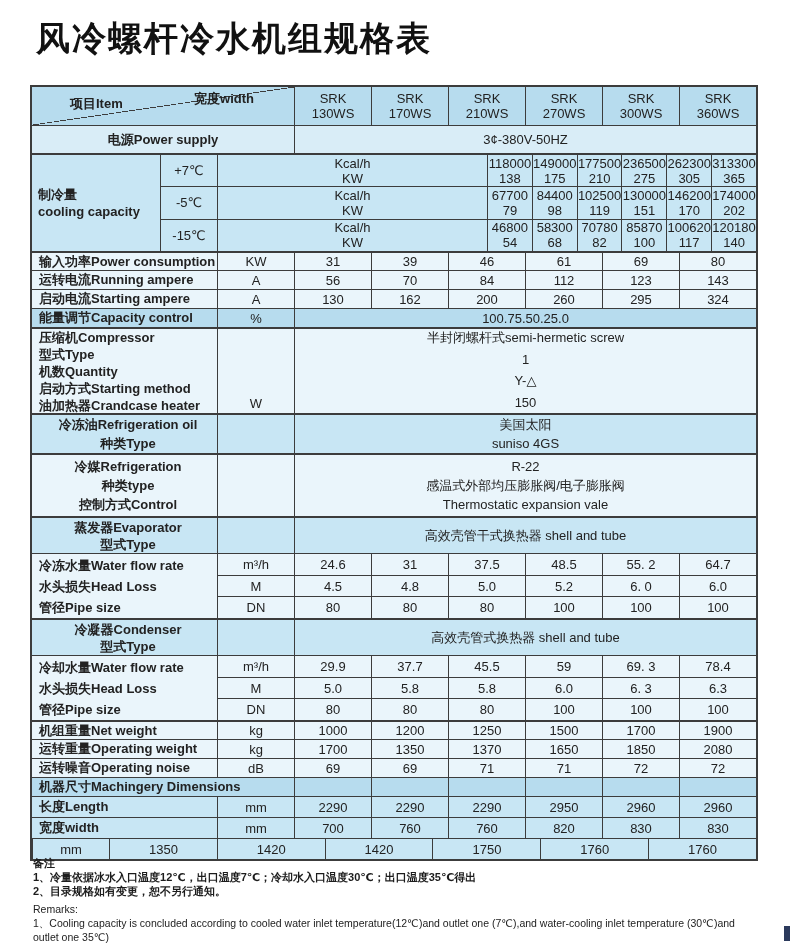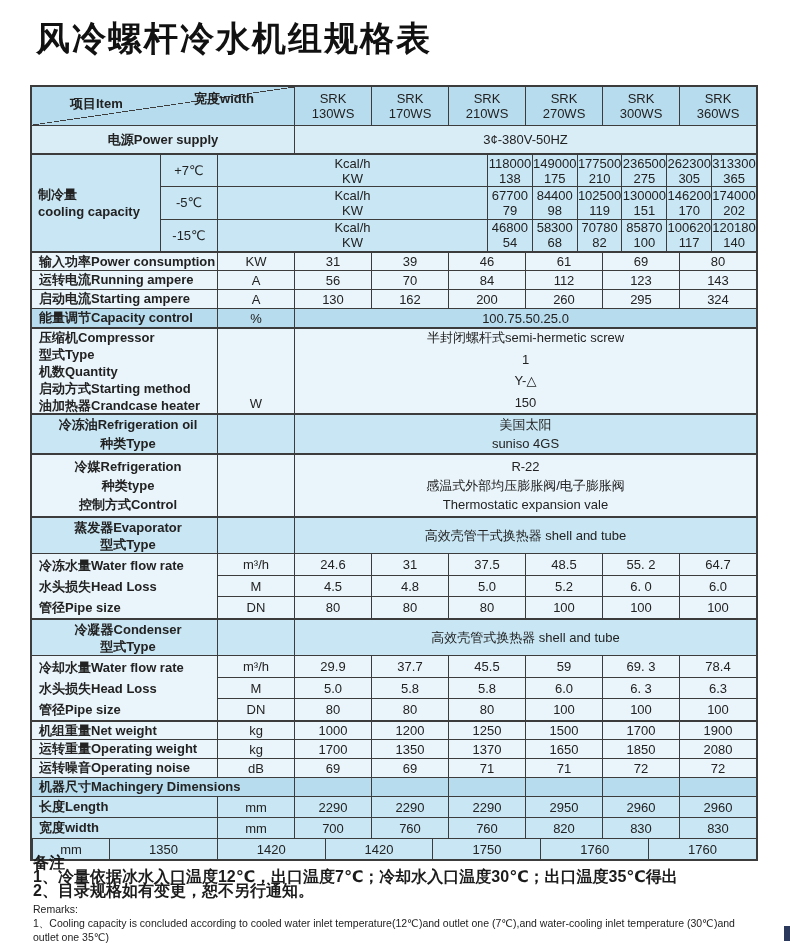--- a/index.html
+++ b/index.html
@@ -60,21 +60,21 @@
   .comp-unit{align-items:flex-end;padding-bottom:2px;}
   .comp-vals{justify-content:space-between;padding-bottom:2px;}
   .comp-vals div{line-height:17px;}
   .oil-vals div,.refr-vals div{line-height:19px;}
   .oil-label span{line-height:19px;}
   .refr-label span{line-height:19px;}
   .xd-label{flex-direction:column;align-items:flex-start;justify-content:center;}
   .xd-label span{line-height:21px;}
   
   .remarks{position:absolute;left:33px;top:856px;width:724px;}
-  .rk-cn{font-size:16px;font-weight:700;line-height:14px;color:#1c1c1c;}
+  .rk-cn{font-size:11px;font-weight:700;line-height:14px;color:#1c1c1c;}
   .rk-en{font-size:10.5px;font-weight:400;line-height:14px;color:#222;margin-top:4px;}
   .corner-mark{position:absolute;right:0;bottom:2px;width:6px;height:15px;background:var(--mark_navy,#2b3a5c);}
 </style>
 </head>
 <body>
 
 <div class="page">
   <h1 class="title">风冷螺杆冷水机组规格表</h1>
 
   <div class="tbl">

